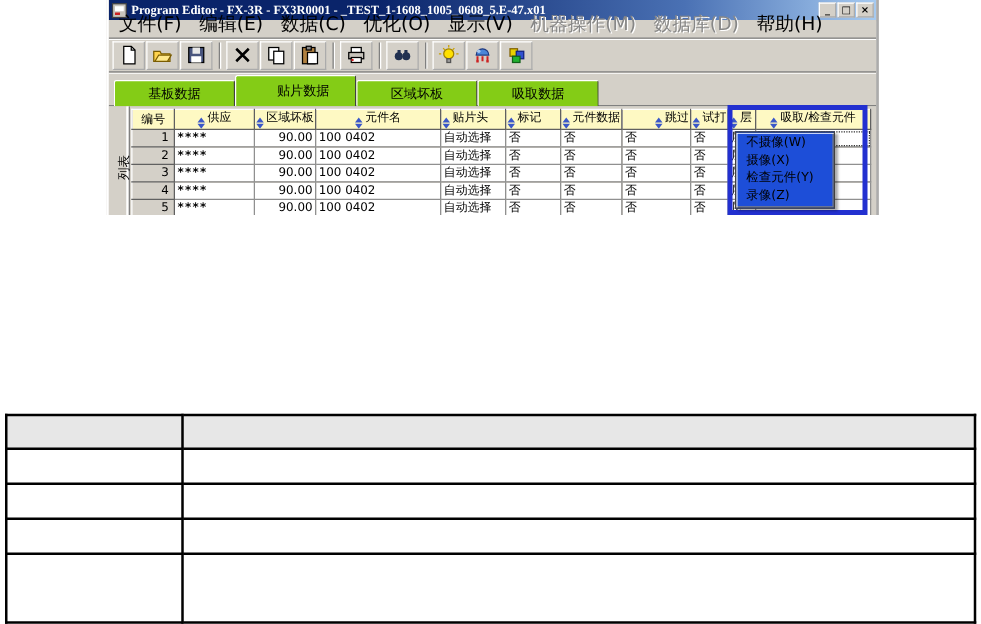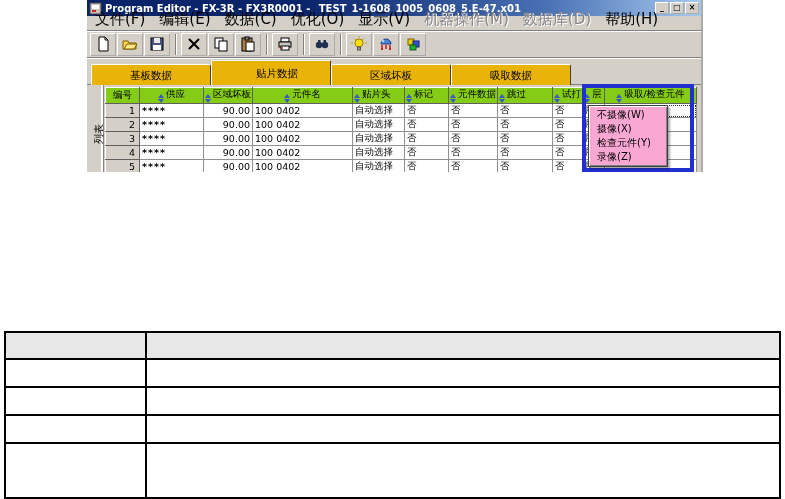--- a/index.html
+++ b/index.html
@@ -8,55 +8,55 @@
 
   
   #appwin { position:absolute; left:85px; top:0; width:618px; height:172px;
             background:#d4d0c8; border-left:2px outset #fff; border-right:2px outset #fff; overflow:hidden; }
 
   
   .titlebar { height:16px; display:flex; align-items:center; padding:1px 2px;
               background:linear-gradient(to right,#0a246a 0%,#0a246a 35%,#4a71b4 75%,#a6caf0 100%); }
   .titlebar .ticon { width:13px; height:13px; margin-right:3px; flex:0 0 auto; }
   .titlebar .ttext { color:#fff; font-size:10px; font-weight:bold; white-space:nowrap;
-                     overflow:hidden; flex:1 1 auto; letter-spacing:0; }
+                     overflow:hidden; flex:1 1 auto; letter-spacing:0;font-family:Liberation Serif, serif; }
   .winbtn { width:14px; height:12px; margin-left:1px; background:#d4d0c8;
             border:1px outset #fff; font-size:8px; line-height:9px; text-align:center;
             font-weight:bold; color:#000; flex:0 0 auto; }
 
   
   .menubar { height:15px; display:flex; align-items:flex-end; font-size:15px;
              border-bottom:1px solid #808080; box-shadow:0 1px 0 #ffffff; padding-left:1px; }
   .menuitem { padding:1px 7px; white-space:nowrap; }
   .menuitem.disabled { color:#878787; text-shadow:1px 1px 0 #fff; }
 
   
   .toolbar { height:27px; display:flex; align-items:center; padding:2px 3px;
              border-bottom:1px solid #808080; box-shadow:0 1px 0 #ffffff; }
   .tbtn { width:26px; height:23px; background:#d4d0c8; border:1px outset #fff;
           display:flex; align-items:center; justify-content:center; margin-right:1px; }
   .tsep { width:2px; height:21px; border-left:1px solid #808080; border-right:1px solid #fff; margin:0 4px; }
 
   
   .tabbar { height:27px; position:relative; padding-left:4px; border-bottom:1px solid #808080; }
-  .tab { position:relative; display:inline-block; width:120px; height:21px; margin-top:5px;
-         text-align:center; font-size:10.5px; line-height:20px; background:#eab308;
+  .tab { position:relative; display:inline-block; width:97px; height:21px; margin-top:5px;
+         text-align:center; font-size:10.5px; line-height:20px; background:#84cc16;
          border:1px solid; border-color:#fff #404040 #808080 #fff; border-bottom:none;
          border-radius:2px 2px 0 0; vertical-align:bottom; }
   .tab.active { height:25px; margin-top:2px; line-height:24px; z-index:2;
                 border-color:#fff #404040 transparent #fff;padding-left:12px; }
 
   
   .content { position:relative; height:88px; background:#d4d0c8; overflow:hidden; }
   .sidelabel { position:absolute; left:0; top:0; width:17px; height:88px;
                border-right:1px solid #808080; box-shadow:inset -2px 0 0 #fff; }
   .sidelabel span { position:absolute; left:2px; top:42px; transform:rotate(-90deg);
                     transform-origin:center; font-size:10px; white-space:nowrap; }
   table.grid { position:absolute; left:18px; top:2px; border-collapse:collapse; table-layout:fixed; }
-  table.grid th { background:#84cc16; border:1px solid; border-color:#fff #606060 #606060 #fff;
+  table.grid th { background:#fef9c3; border:1px solid; border-color:#fff #606060 #606060 #fff;
                   font-size:9.5px; font-weight:normal; height:14px; padding:0 1px;
                   white-space:nowrap; overflow:hidden; }
   table.grid td { background:#fff; border:1px solid #909090; font-size:9.5px; height:13px;
                   padding:0 2px; white-space:nowrap; overflow:hidden; }
   table.grid td.rowhead { background:#d4d0c8; border:1px solid; border-color:#fff #606060 #606060 #fff;
                           text-align:right; padding-right:4px; }
   td.num { text-align:right; }
   td.bold { font-weight:bold; letter-spacing:1px; }
   td.selcell { background:#ccd4e6; outline:1px dotted #303030; outline-offset:-2px; }
   .sort-icon { display:inline-flex; flex-direction:column; align-items:center;
@@ -65,21 +65,21 @@
                  border-right:3px solid transparent; }
   .sort-icon i.up { border-bottom:4px solid #3a57c8; margin-bottom:1px; }
   .sort-icon i.dn { border-top:4px solid #3a57c8; }
 
   
   #highlight { position:absolute; left:582px; top:84px; width:112px; height:88px;
                border:4px solid #2230d0; z-index:40; pointer-events:none; }
 
   
   #ctxmenu { position:absolute; left:588px; top:105px; width:80px; z-index:50;
-             background:#f9a8d4; border:1px solid #404040;
+             background:#1d4ed8; border:1px solid #404040;
              box-shadow:inset 1px 1px 0 #ffffff, inset -1px -1px 0 #808080, 2px 2px 2px rgba(0,0,0,.35);
              padding:2px 0; }
   .ctxitem { font-size:10px; height:14px; line-height:14px; padding-left:8px; white-space:nowrap; }
 
   
   #bottomtable { position:absolute; left:4px; top:331px; width:777px;
                  border-collapse:collapse; table-layout:fixed; }
   #bottomtable th, #bottomtable td { border:2px solid #000; }
   #bottomtable th { background:#e7e7e7; height:27px; }
   #bottomtable td { background:#fff; }
@@ -240,21 +240,21 @@
                 <i class="dn"></i>
               </span><span>贴片头</span></th>
           <th style="text-align:left"><span class="sort-icon">
                 <i class="up"></i>
                 <i class="dn"></i>
               </span><span>标记</span></th>
           <th style="text-align:left"><span class="sort-icon">
                 <i class="up"></i>
                 <i class="dn"></i>
               </span><span>元件数据</span></th>
-          <th style="text-align:left"><span class="sort-icon">
+          <th style="text-align:right"><span class="sort-icon">
                 <i class="up"></i>
                 <i class="dn"></i>
               </span><span>跳过</span></th>
           <th style="text-align:left"><span class="sort-icon">
                 <i class="up"></i>
                 <i class="dn"></i>
               </span><span>试打</span></th>
           <th style="text-align:left"><span class="sort-icon">
                 <i class="up"></i>
                 <i class="dn"></i>

